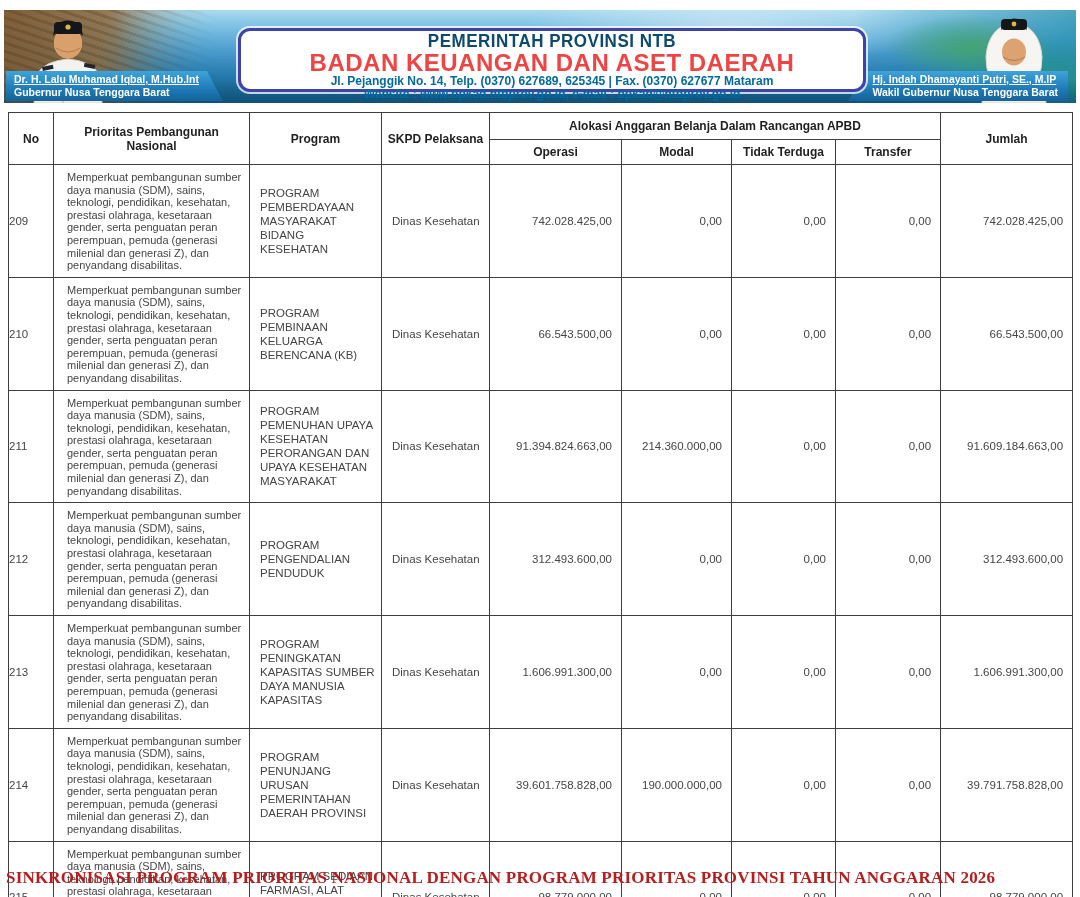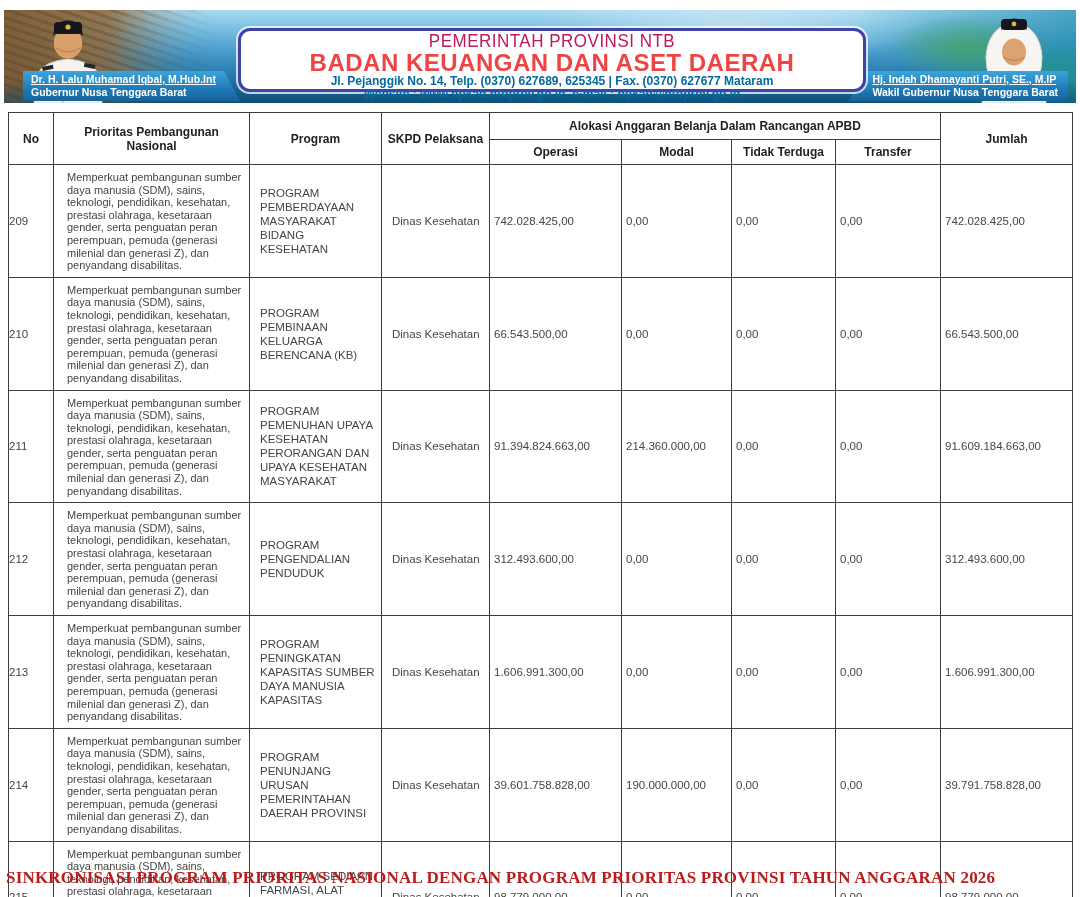--- a/index.html
+++ b/index.html
@@ -40,57 +40,57 @@
   .portrait.gov { left:8px; }
   .portrait.vice { right:6px; }
 
   .nameplate {
     position:absolute; bottom:2px; z-index:4; color:#fff;
     padding:2px 10px 3px 8px; line-height:12.5px; white-space:nowrap;
     background:linear-gradient(180deg,#3fa3d8 0%, #1f7ab8 60%, #166397 100%);
     font-size:10.5px; font-weight:bold;
   }
   .nameplate.left {
-    left:19px; clip-path:polygon(0 0, calc(100% - 16px) 0, 100% 100%, 0 100%);
+    left:2px; clip-path:polygon(0 0, calc(100% - 16px) 0, 100% 100%, 0 100%);
     padding-right:24px;
   }
   .nameplate.right {
     right:8px; clip-path:polygon(16px 0, 100% 0, 100% 100%, 0 100%);
     padding-left:24px;
   }
   .nameplate .nm { text-decoration:underline; }
 
   .title-box {
     position:absolute; left:234px; top:18px; width:628px; height:64px; z-index:5;
     background:#fff; border:3px solid #3d43a8; border-radius:12px;
     box-shadow:0 0 0 2px rgba(255,255,255,.75);
     text-align:center; padding-top:2px;
   }
-  .tb-line1 { font-size:17px; line-height:18px; font-weight:normal; color:#be185d; letter-spacing:.5px; transform:scaleY(1.05); }
+  .tb-line1 { font-size:17px; line-height:18px; font-weight:bold; color:#0c4a6e; letter-spacing:.5px; transform:scaleY(1.05); }
   .tb-line2 { font-size:24px; line-height:24px; font-weight:bold; color:#ef4444; letter-spacing:.5px; }
   .tb-line3, .tb-line4 { font-size:12px; line-height:13px; font-weight:bold; color:#0369a1; }
 
   
   table.doc {
     position:absolute; top:112px; left:8px; width:1064px;
     border-collapse:collapse; table-layout:fixed;
     font-size:11.5px; color:#454545;
   }
   table.doc th, table.doc td { border:1.5px solid #3e3e3e; vertical-align:middle; }
   table.doc th {
     color:#1f1f1f; font-size:12px; font-weight:bold; text-align:center; padding:3px 4px;
   }
   table.doc thead tr:first-child th { height:27px; }
   table.doc thead tr:last-child th { height:25px; }
   table.doc td { height:97px; }
   td.c-no { text-align:left; }
   td.c-prio { padding:6px 6px 5px 13px; font-size:11px; line-height:12.6px; }
   td.c-prog { padding:5px 6px 5px 10px; line-height:14px; }
   td.c-skpd { padding:5px 6px 5px 10px; }
-  td.num { padding:4px 9px 4px 4px; }
+  td.num { text-align:right; padding:4px 9px 4px 4px; }
 
   
   .footer-note {
     position:absolute; left:6px; top:868px;
     font-family:"Liberation Serif", serif; font-weight:bold;
     font-size:17px; color:#b91c1c; letter-spacing:.2px;
   }
 </style>
 </head>
 <body>

